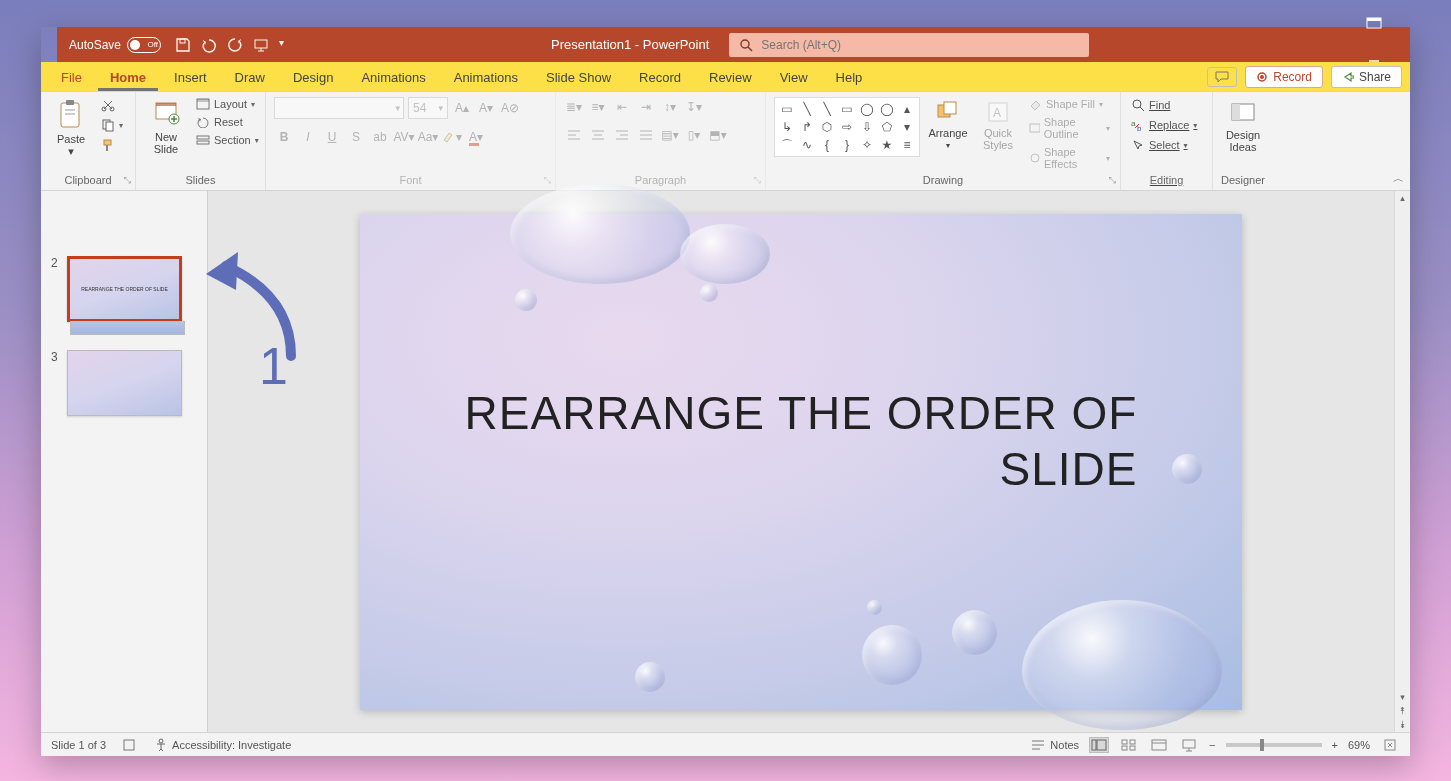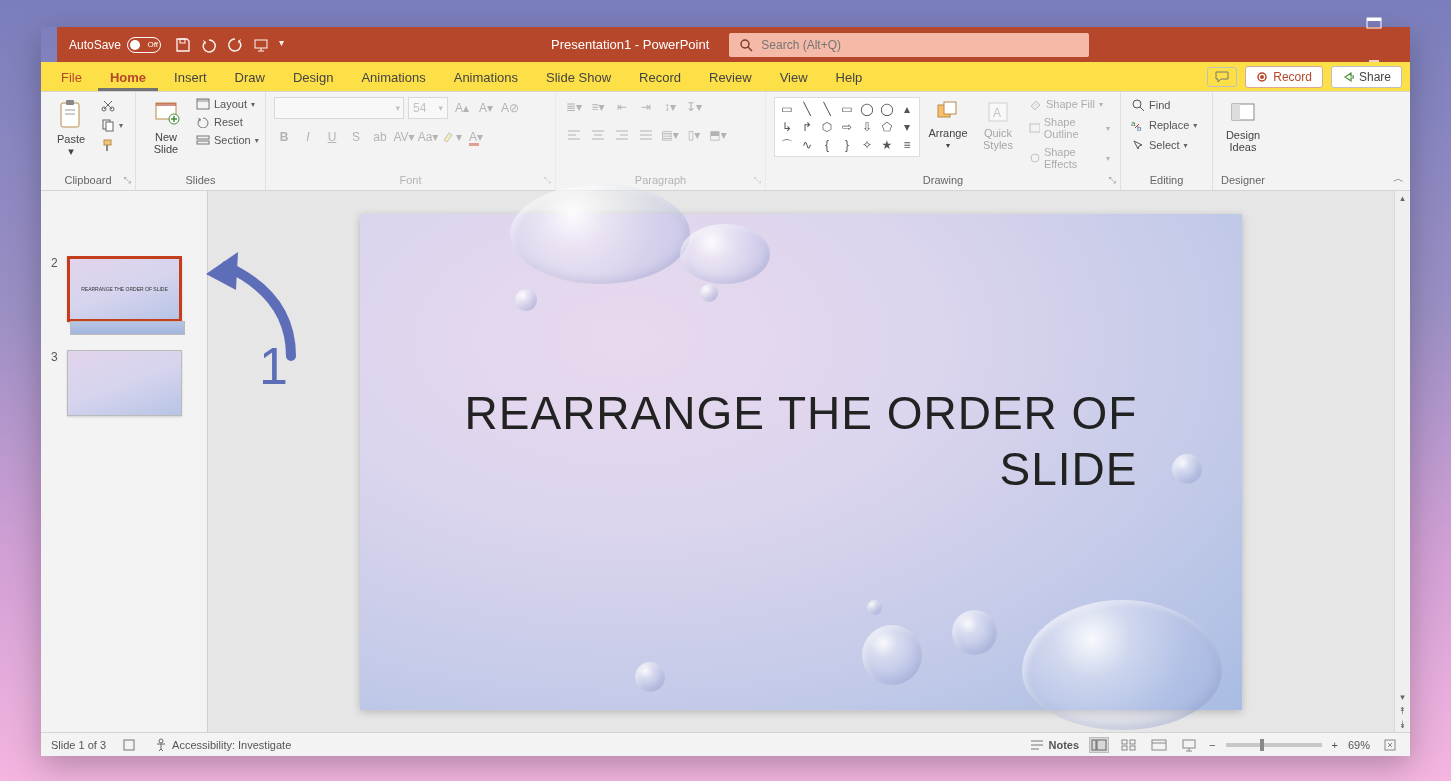--- a/index.html
+++ b/index.html
@@ -494,21 +494,21 @@
                 <circle cx="7" cy="6" r="4" fill="none" stroke="#888"></circle>
               </svg>
               <span>Shape Effects</span>
               <span class="arrow">▾</span>
             </span>
         </div>
       </div>
       <div class="group-label"><span>Drawing</span><span class="dl">⤡</span></div>
     </div>
 
-    <div class="group" style="width:92px;">
+    <div class="group" style="width:92px;text-decoration:underline;">
       <div class="group-controls">
         <div class="smallstack">
           <span class="small">
               <svg width="14" height="14">
                 <circle cx="6" cy="6" r="4" fill="none" stroke="#555"></circle>
                 <path d="M9 9l4 4" stroke="#555"></path>
               </svg>
               <span>Find</span>
             </span>
           <span class="small">
@@ -611,21 +611,21 @@
         </span>
       <span style="display:flex;gap:4px;align-items:center;">
         <svg width="14" height="14">
             <circle cx="7" cy="3" r="2" fill="none" stroke="#666"></circle>
             <path d="M3 6h8M7 6v5M5 13l2-2 2 2" fill="none" stroke="#666"></path>
           </svg>
         <span>Accessibility: Investigate</span>
       </span>
     </div>
     <div class="status-right">
-      <span style="display:flex;gap:4px;align-items:center;font-weight:bold;">
+      <span style="display:flex;gap:4px;align-items:center;">
         <svg width="16" height="12">
             <path d="M2 2h12M2 6h12M2 10h8" stroke="#777"></path>
           </svg>
         <span>Notes</span>
       </span>
       <span class="sbtn active">
           <svg width="16" height="12">
             <rect x="1" y="1" width="4" height="10" fill="none" stroke="#666"></rect>
             <rect x="6" y="1" width="9" height="10" fill="none" stroke="#666"></rect>
           </svg>

